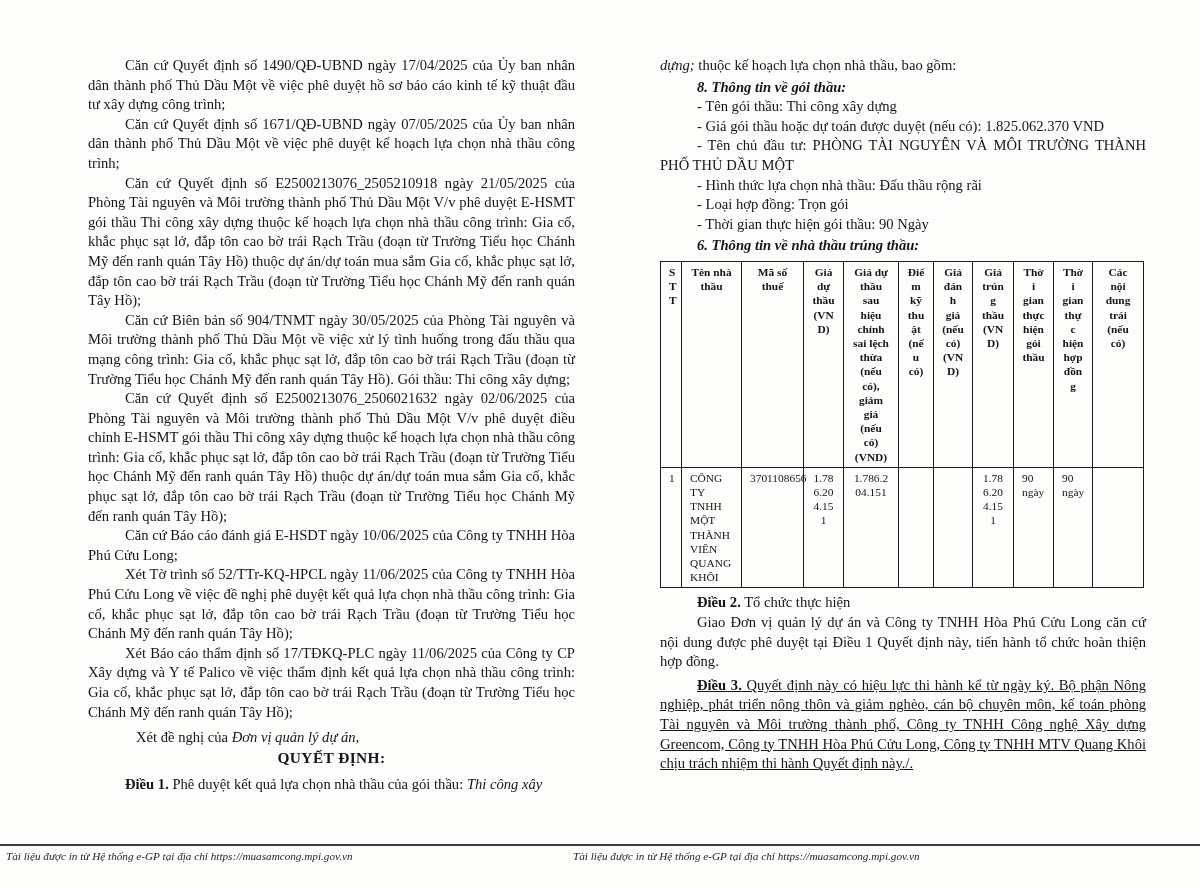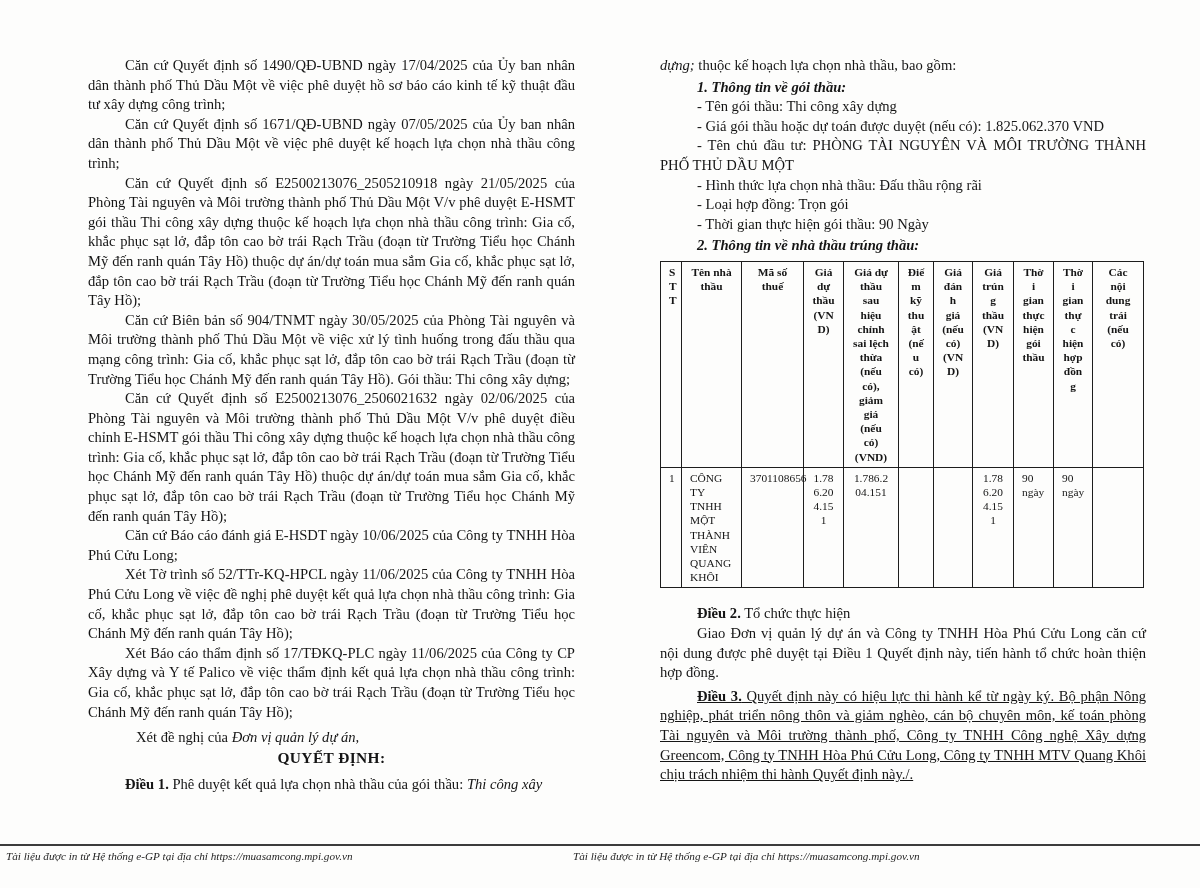--- a/index.html
+++ b/index.html
@@ -22,21 +22,21 @@
   .para { text-indent:37px; }
   .no-indent { text-indent:0; }
   .consider { text-indent:48px; margin-top:6px; }
   .decision-heading {
     text-align:center; font-weight:bold; font-size:15.4px;
     margin-bottom:8px; letter-spacing:.4px;
   }
   .article-label { font-weight:bold; }
   .it { font-style:italic; }
   .section-heading { font-weight:bold; font-style:italic; margin-top:2px; }
-  .mt-table-after { margin-top:16px; }
+  .mt-table-after { margin-top:5px; }
   .mt-small { margin-top:4px;text-decoration:underline; }
 
   table.bid {
     border-collapse:collapse; table-layout:fixed;
     width:483px; margin-top:5px;
     font-size:11.4px; line-height:14.2px;
     text-align:left; text-indent:0;
   }
   .bid th, .bid td {
     border:1.6px solid #1d1d1d;
@@ -76,28 +76,28 @@
     <p class="para">Căn cứ Báo cáo đánh giá E-HSDT ngày 10/06/2025 của Công ty TNHH Hòa Phú Cửu Long;</p>
     <p class="para">Xét Tờ trình số 52/TTr-KQ-HPCL ngày 11/06/2025 của Công ty TNHH Hòa Phú Cửu Long về việc đề nghị phê duyệt kết quả lựa chọn nhà thầu công trình: Gia cố, khắc phục sạt lở, đắp tôn cao bờ trái Rạch Trầu (đoạn từ Trường Tiểu học Chánh Mỹ đến ranh quán Tây Hồ);</p>
     <p class="para">Xét Báo cáo thẩm định số 17/TĐKQ-PLC ngày 11/06/2025 của Công ty CP Xây dựng và Y tế Palico về việc thẩm định kết quả lựa chọn nhà thầu công trình: Gia cố, khắc phục sạt lở, đắp tôn cao bờ trái Rạch Trầu (đoạn từ Trường Tiểu học Chánh Mỹ đến ranh quán Tây Hồ);</p>
     <p class="para consider"><span>Xét đề nghị của </span><span class="it">Đơn vị quản lý dự án,</span></p>
     <p class="decision-heading">QUYẾT ĐỊNH:</p>
     <p class="para"><span class="article-label">Điều 1.</span><span> Phê duyệt kết quả lựa chọn nhà thầu của gói thầu: </span><span class="it">Thi công xây</span></p>
   </div>
 
   <div class="col col-right">
     <p class="para no-indent"><span class="it">dựng;</span><span> thuộc kế hoạch lựa chọn nhà thầu, bao gồm:</span></p>
-    <p class="para section-heading">1. Thông tin về gói thầu:</p>
+    <p class="para section-heading">8. Thông tin về gói thầu:</p>
     <p class="para">- Tên gói thầu: Thi công xây dựng</p>
     <p class="para">- Giá gói thầu hoặc dự toán được duyệt (nếu có): 1.825.062.370 VND</p>
     <p class="para">- Tên chủ đầu tư: PHÒNG TÀI NGUYÊN VÀ MÔI TRƯỜNG THÀNH PHỐ THỦ DẦU MỘT</p>
     <p class="para">- Hình thức lựa chọn nhà thầu: Đấu thầu rộng rãi</p>
     <p class="para">- Loại hợp đồng: Trọn gói</p>
     <p class="para">- Thời gian thực hiện gói thầu: 90 Ngày</p>
-    <p class="para section-heading">2. Thông tin về nhà thầu trúng thầu:</p>
+    <p class="para section-heading">6. Thông tin về nhà thầu trúng thầu:</p>
 
     <table class="bid">
       <colgroup>
         <col style="width:21px">
           <col style="width:60px">
           <col style="width:62px">
         <col style="width:40px">
           <col style="width:55px">
           <col style="width:35px">
         <col style="width:39px">

